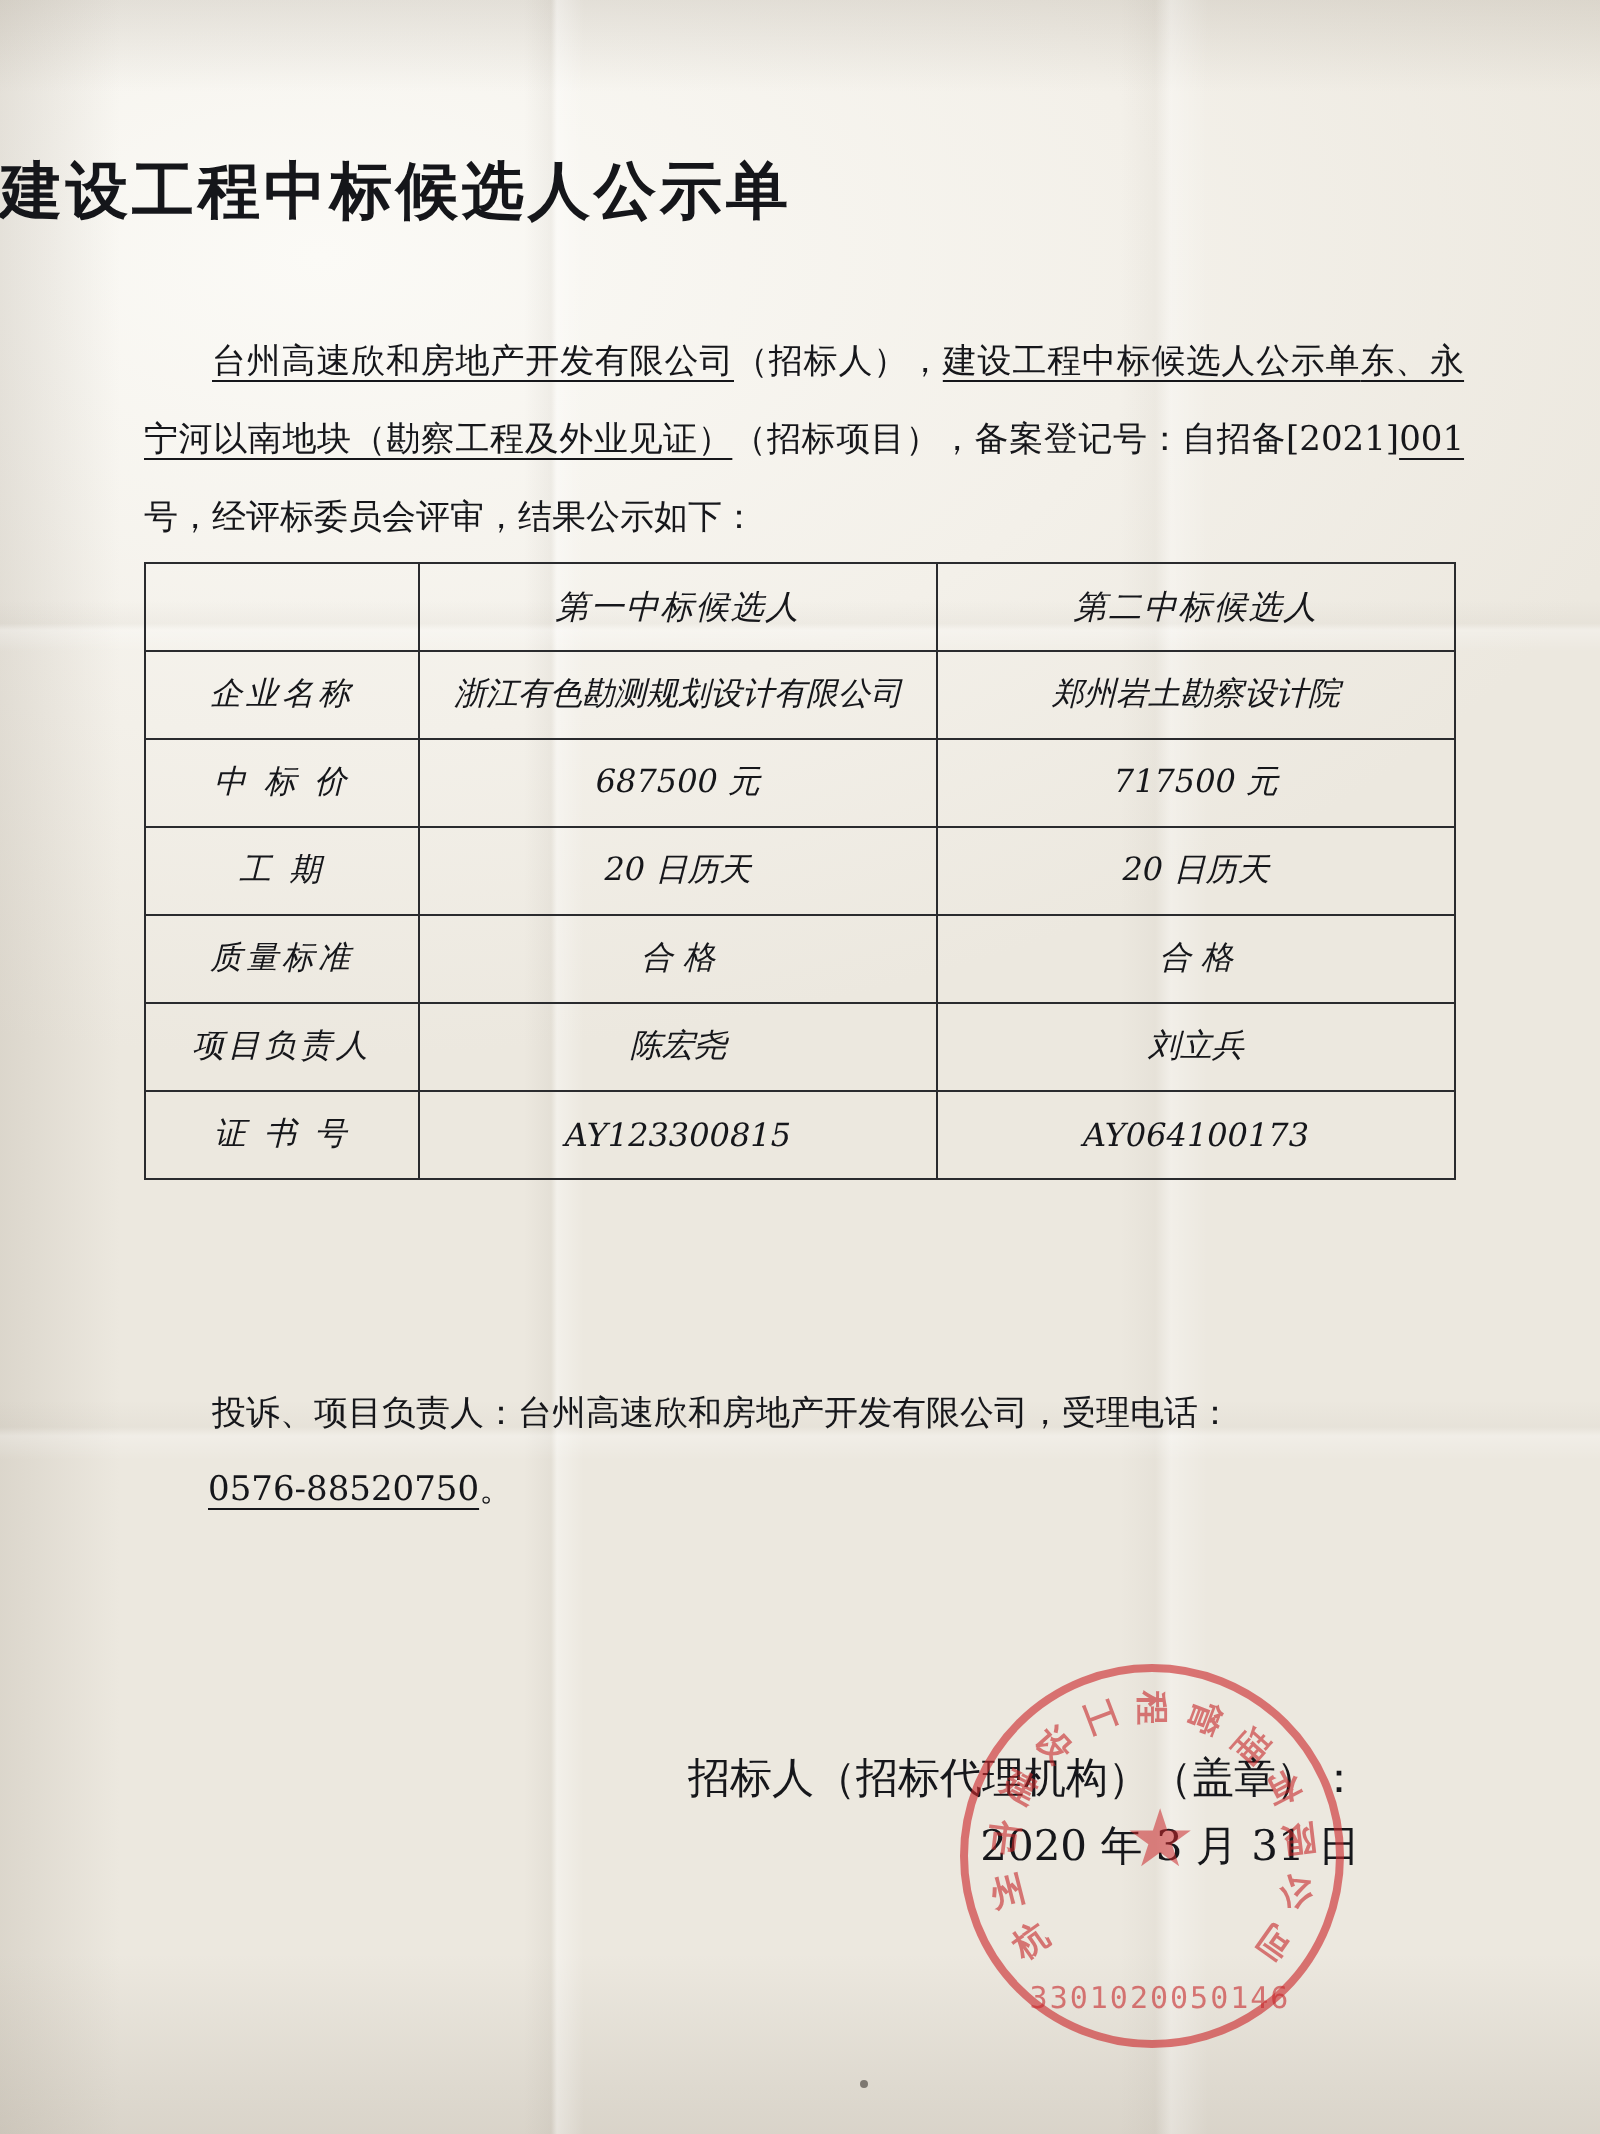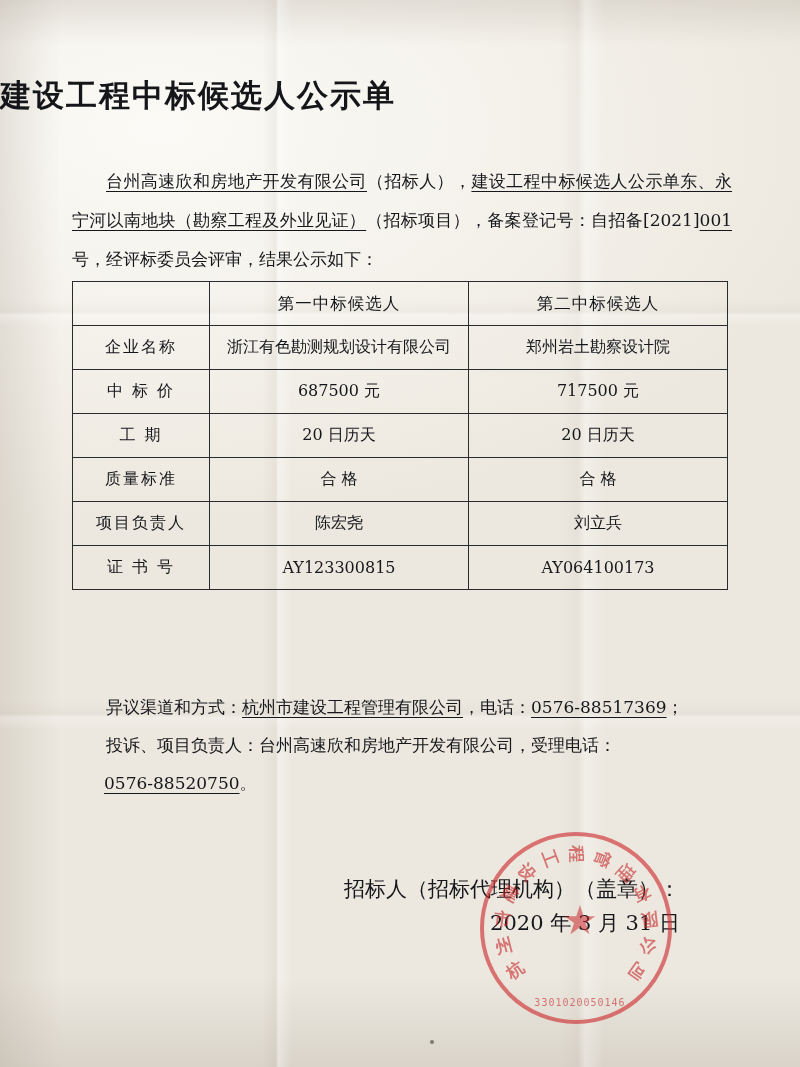--- a/index.html
+++ b/index.html
@@ -86,20 +86,21 @@
   .u { text-decoration: underline; text-underline-offset: 4px; }
 
   table.result {
     position: absolute;
     left: 72px;
     top: 281px;
     width: 656px;
     border-collapse: collapse;
     font-size: 16px;
     color: #16171b;
+    font-style: italic;
   }
   table.result td {
     border: 1px solid #2a2b2e;
     height: 43px;
     text-align: center;
     vertical-align: middle;
     padding: 0 4px;
   }
   td.label-cell { width: 136px; letter-spacing: 2px; }
   td.cand-cell  { width: 260px; }
@@ -168,21 +169,21 @@
     font-weight: bold;
     color: rgba(198, 38, 42, 0.60);
     transform-origin: 0 0;
     white-space: nowrap;
   }
   .stamp .code {
     position: absolute;
     left: 50%;
     bottom: 24px;
     transform: translateX(-50%);
-    font-size: 10px;
+    font-size: 15px;
     color: rgba(198, 38, 42, 0.6);
     font-family: "DejaVu Sans Mono", "Liberation Mono", monospace;
     letter-spacing: 1px;
     text-align: right;
   }
   .dot-mark {
     position: absolute;
     left: 430px;
     top: 1040px;
     width: 4px; height: 4px;
@@ -245,23 +246,20 @@
       </tr>
       <tr>
         <td class="label-cell">证 书 号</td>
         <td class="cand-cell">AY123300815</td>
         <td class="cand-cell">AY064100173</td>
       </tr>
     </tbody>
   </table>
 
   <div class="notes">
-    <p>
-      <span>异议渠道和方式：</span><span class="u">杭州市建设工程管理有限公司</span><span>，电话：</span><span class="u">0576-88517369</span><span>；</span>
-    </p>
     <p>
       <span>投诉、项目负责人：台州高速欣和房地产开发有限公司，受理电话：</span>
     </p>
     <p class="cont">
       <span class="u">0576-88520750</span><span>。</span>
     </p>
   </div>
 
   <div class="signature">
     <div>招标人（招标代理机构）（盖章）：</div>

